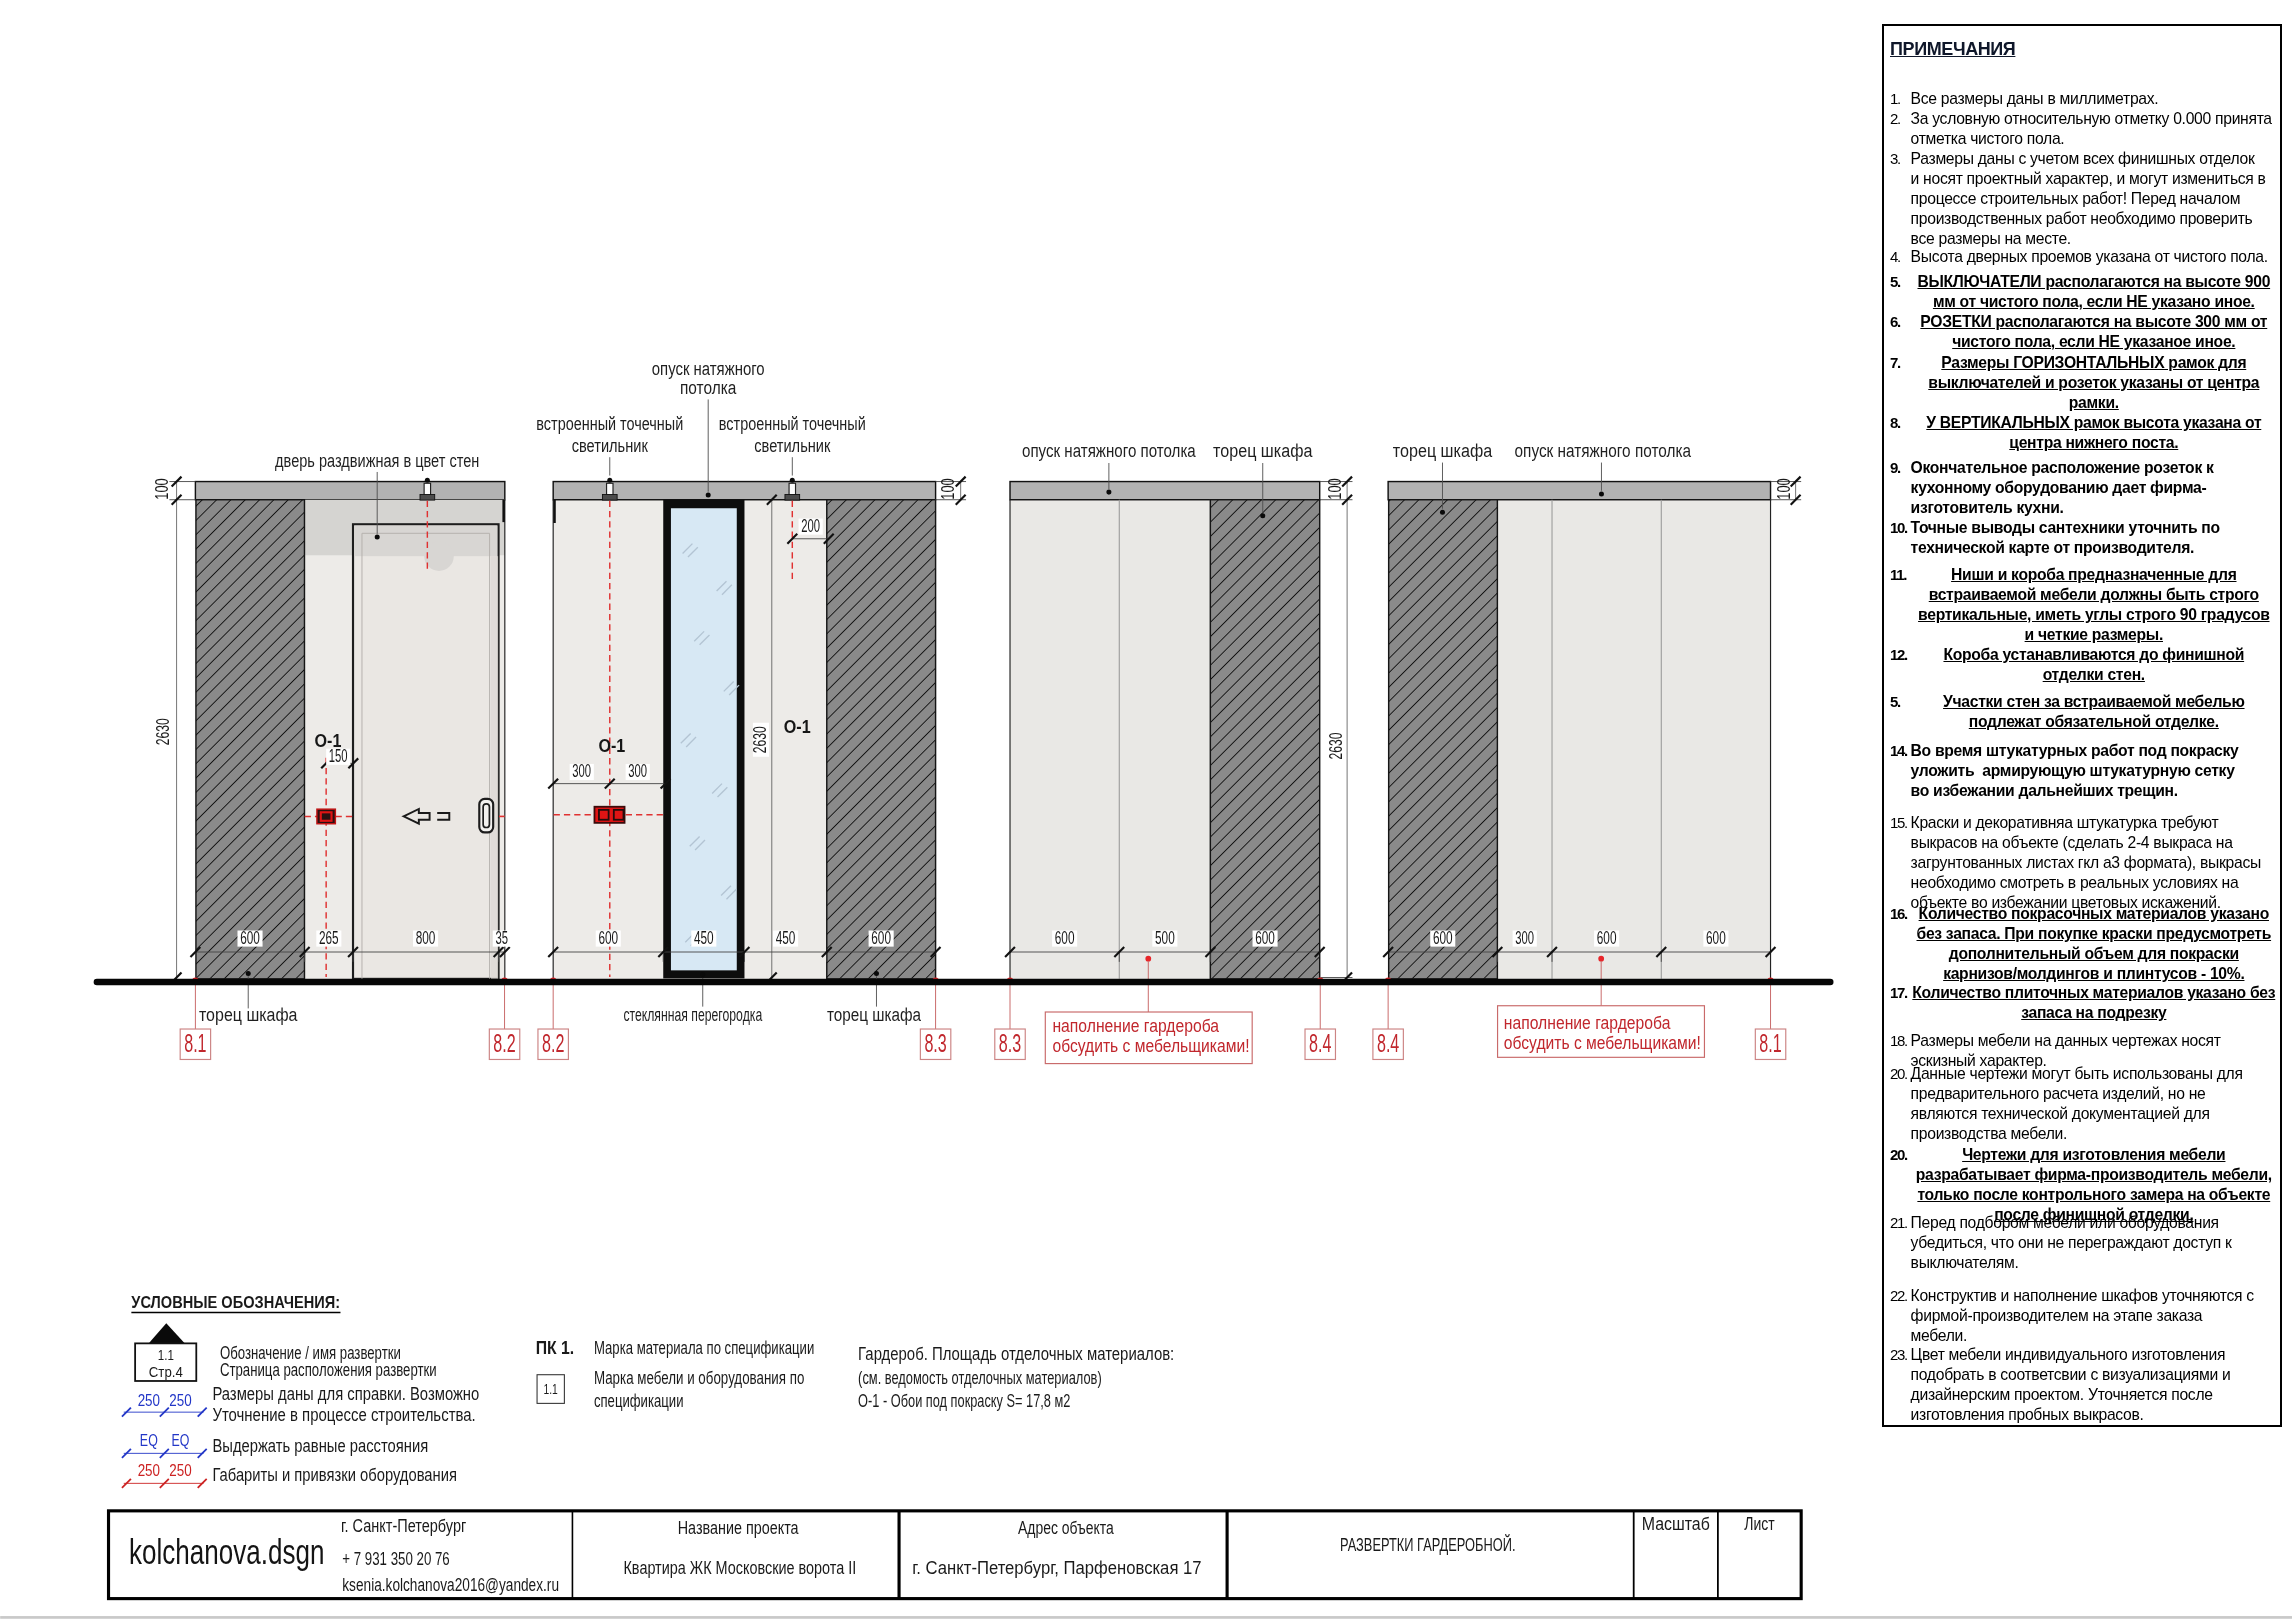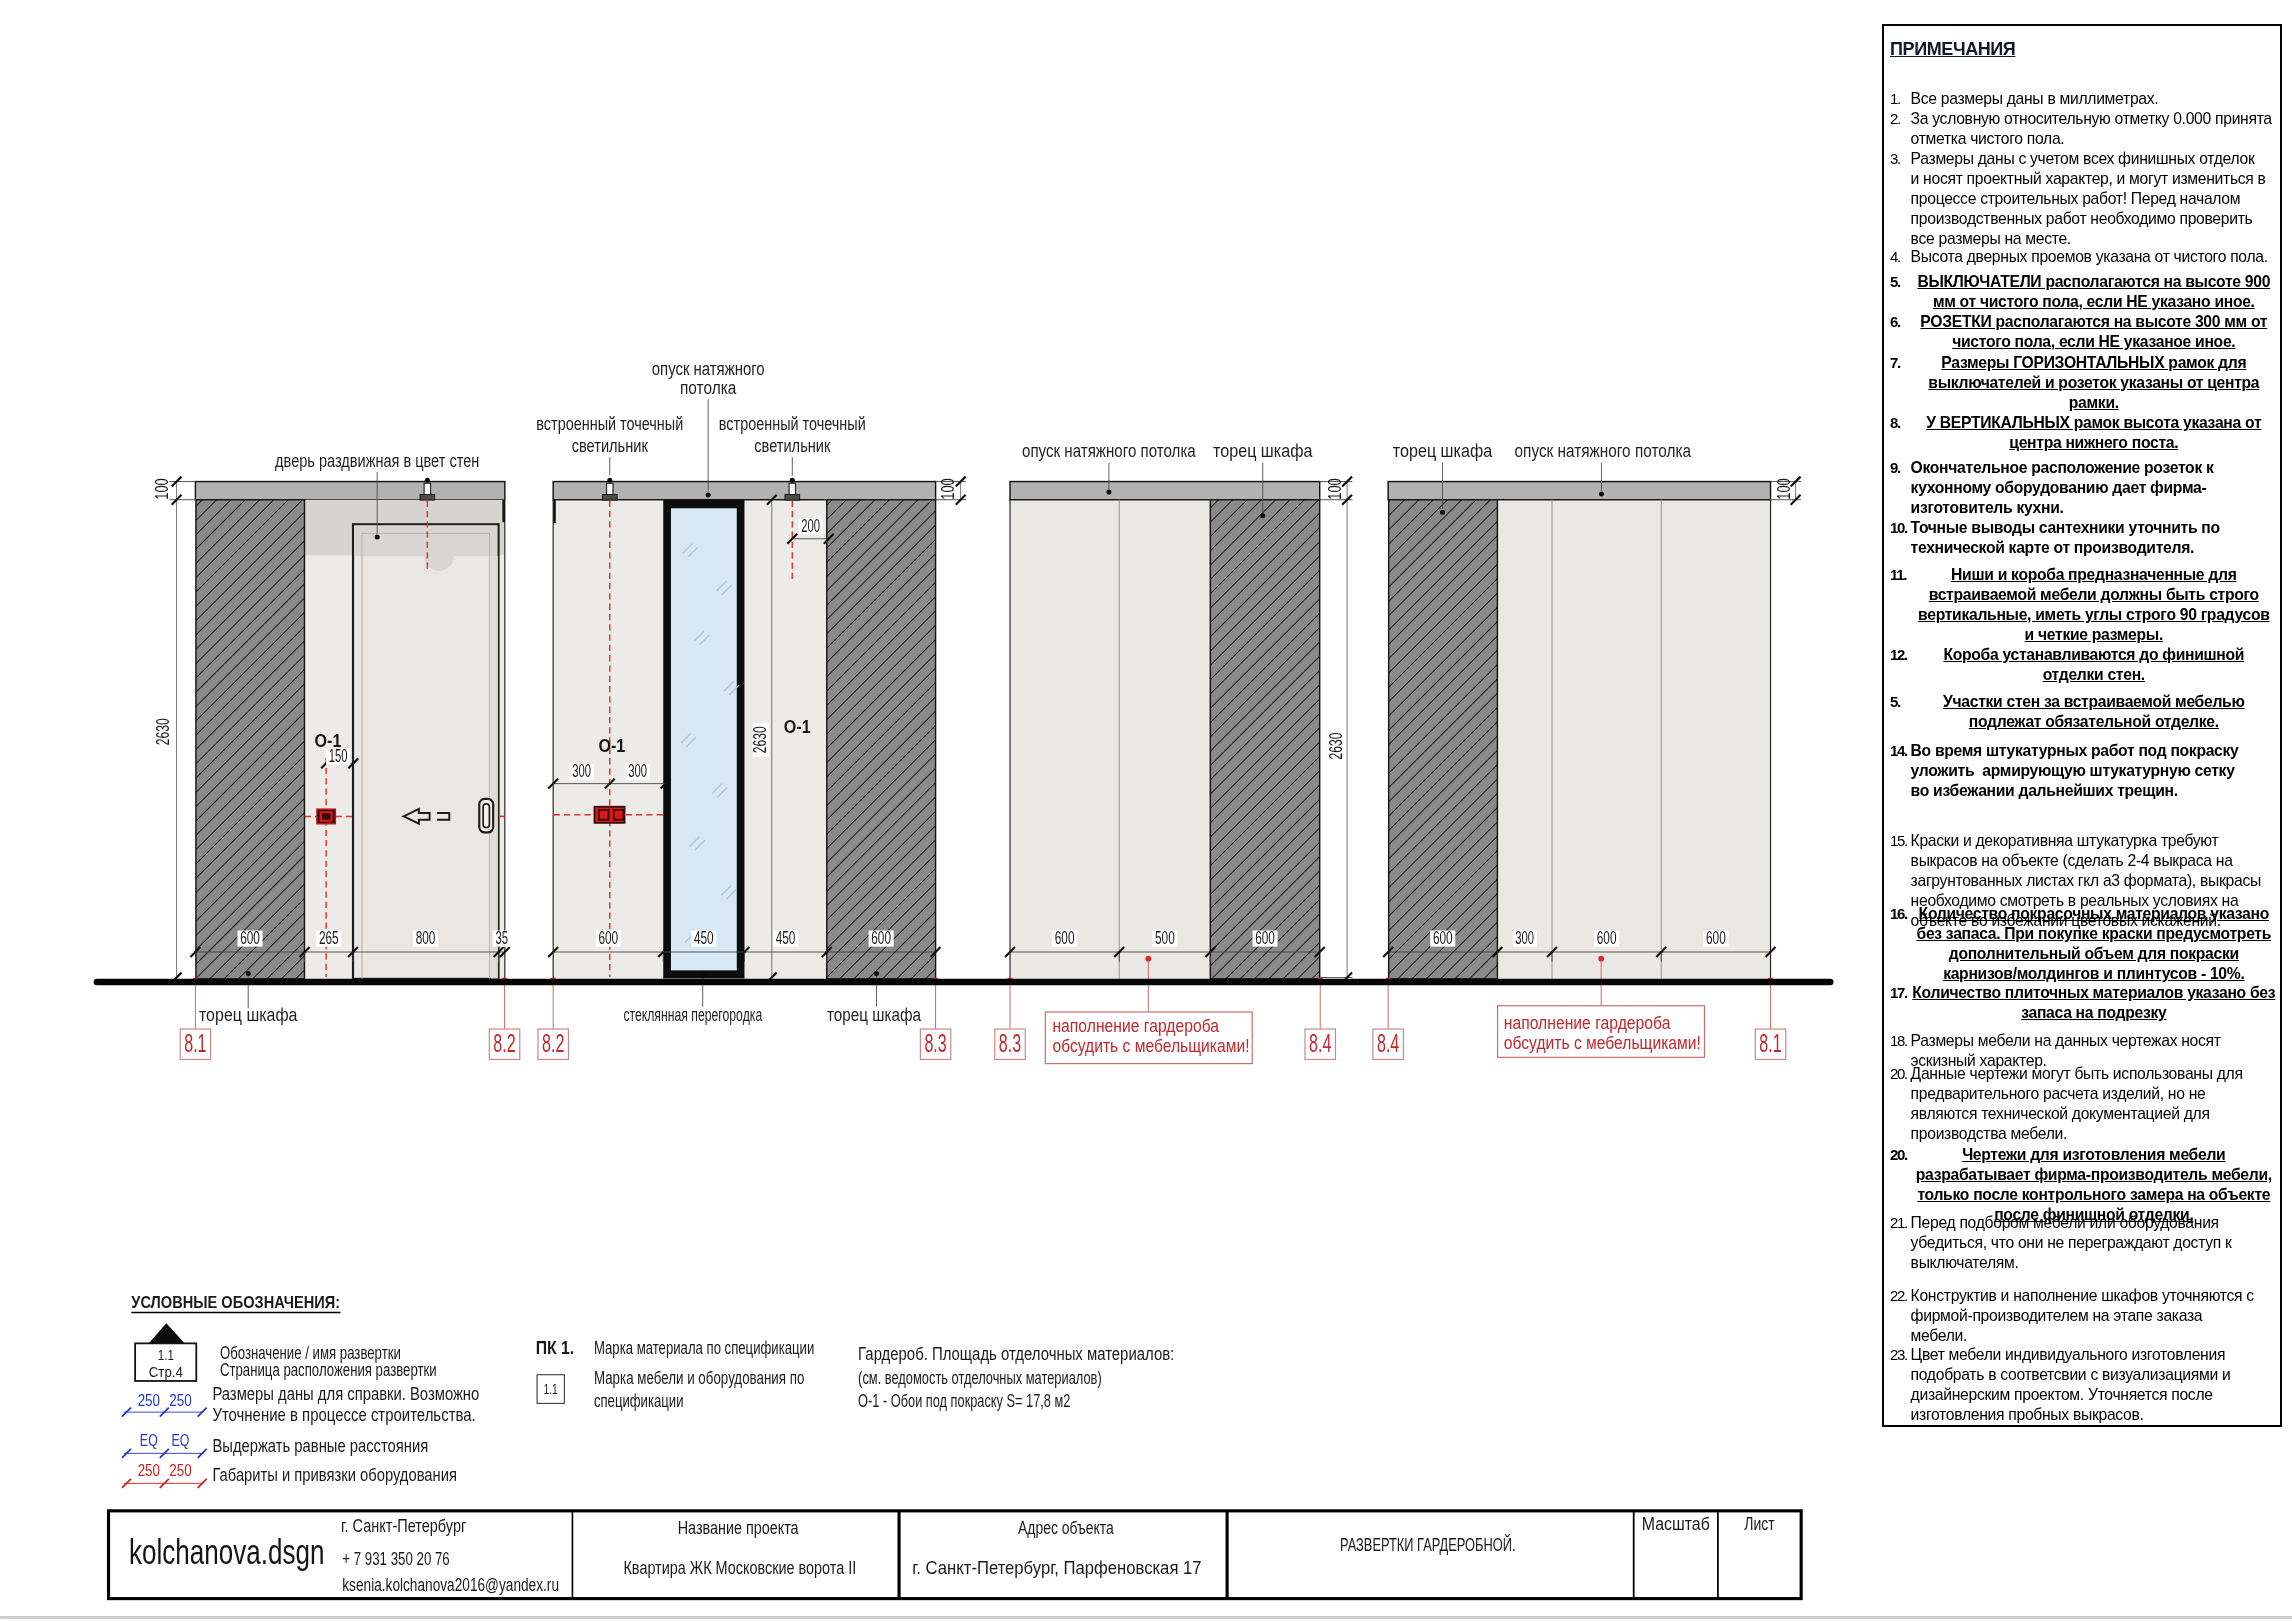--- a/index.html
+++ b/index.html
@@ -82,21 +82,21 @@
 <div class="note bu" style="top:692px">
     <span class="nn">5.</span>
     <div class="tt">Участки стен за встраиваемой мебелью<br>подлежат обязательной отделке.</div>
   </div>
 
 <div class="note b" style="top:741px">
     <span class="nn">14.</span>
     <div class="tt">Во время штукатурных работ под покраску<br>уложить&nbsp; армирующую штукатурную сетку<br>во избежании дальнейших трещин.</div>
   </div>
 
-<div class="note" style="top:831px">
+<div class="note" style="top:813px">
     <span class="nn">15.</span>
     <div class="tt">Краски и декоративняа штукатурка требуют<br>выкрасов на объекте (сделать 2-4 выкраса на<br>загрунтованных листах гкл а3 формата), выкрасы<br>необходимо смотреть в реальных условиях на<br>объекте во избежании цветовых искажений.</div>
   </div>
 
 <div class="note bu" style="top:904px">
     <span class="nn">16.</span>
     <div class="tt">Количество покрасочных материалов указано<br>без запаса. При покупке краски предусмотреть<br>дополнительный объем для покраски<br>карнизов/молдингов и плинтусов - 10%.</div>
   </div>
 
 <div class="note bu" style="top:983px">

